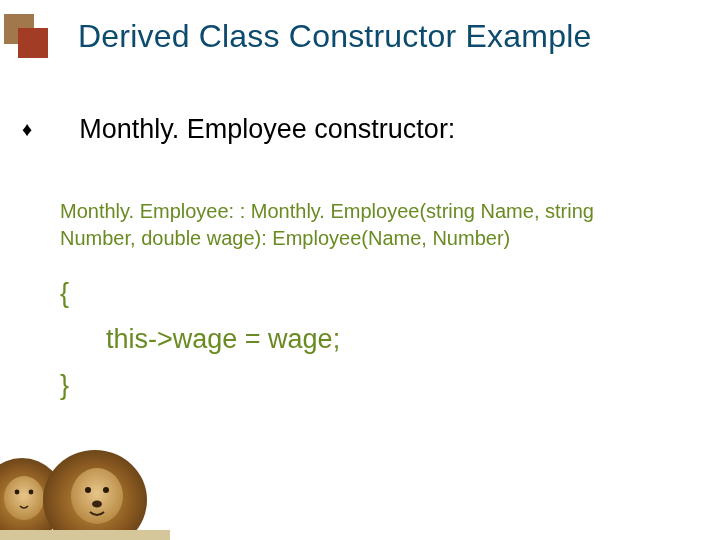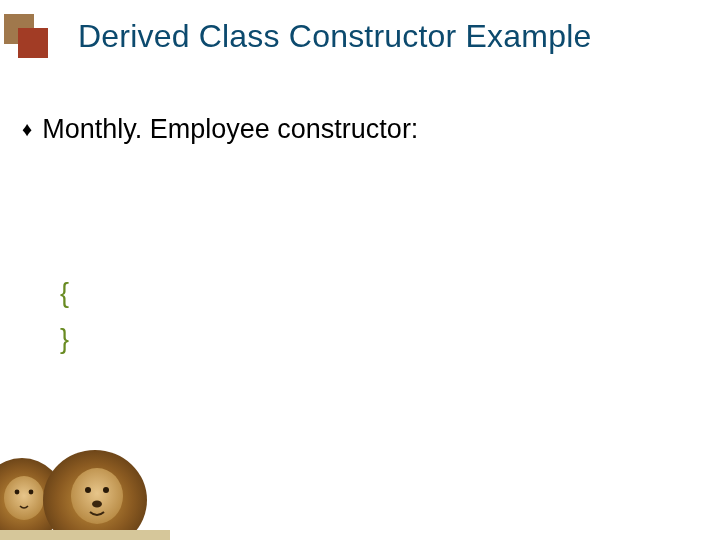--- a/index.html
+++ b/index.html
@@ -58,20 +58,21 @@
     color: #000;
   }
   .bullet-marker {
     margin-right: 10px;
     font-size: 20px;
     line-height: 34px;
     color: #000;
   }
   .bullet-text {
     line-height: 34px;
+    margin-left: 37px;
   }
   .code-sig {
     position: absolute;
     top: 198px;
     left: 60px;
     right: 60px;
     font-size: 20px;
     color: #698b22;
     line-height: 27px;
   }
@@ -115,23 +116,28 @@
     <div class="sq2"></div>
   </div>
 
   <div class="title">Derived Class Constructor Example</div>
 
   <div class="bullet-row">
     <span class="bullet-marker">♦</span>
     <span class="bullet-text">Monthly. Employee constructor:</span>
   </div>
 
+  <div class="code-sig">
+    <span>Monthly. Employee: : Monthly. Employee(string Name, string</span><br>
+    <span>Number, double wage): Employee(Name, Number)</span>
+  </div>
 
   <div class="code-body">
     <span class="brace">{</span>
+    <span class="stmt">this-&gt;wage = wage;</span>
     <span class="brace">}</span>
   </div>
 
   <div class="lion-placeholder">
     <svg viewBox="0 0 170 120">
       <defs>
         <radialGradient id="mane" cx="50%" cy="50%" r="60%">
           <stop offset="0%" stop-color="#c9953f"></stop>
           <stop offset="60%" stop-color="#8a5a21"></stop>
           <stop offset="100%" stop-color="#5a3813"></stop>

